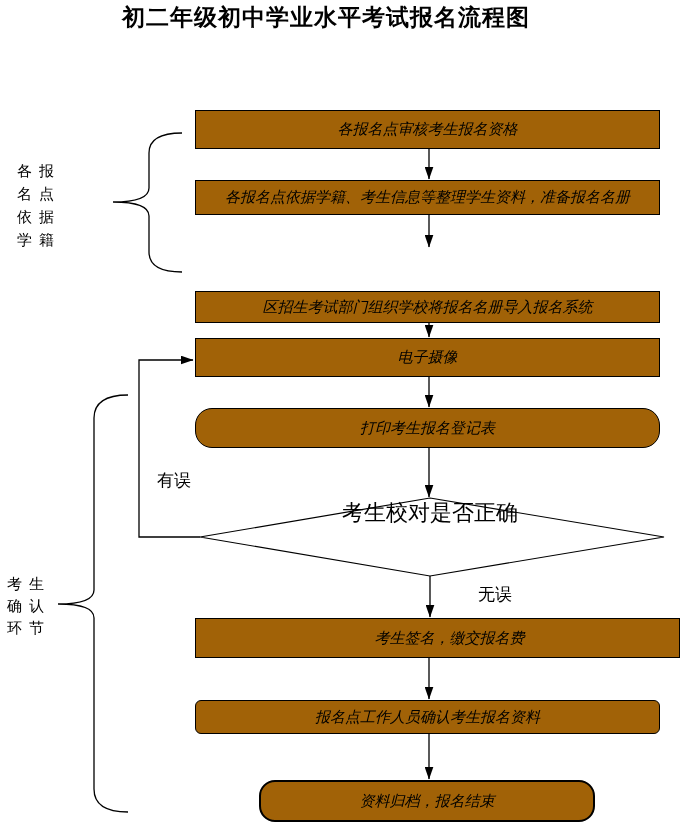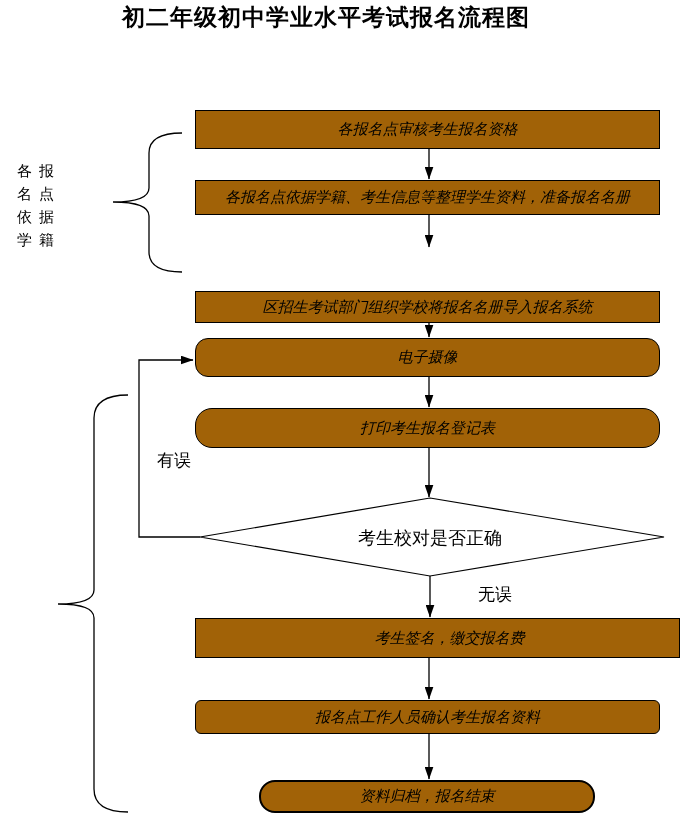--- a/index.html
+++ b/index.html
@@ -12,25 +12,25 @@
     font-size:23px; font-weight:bold; letter-spacing:1px; white-space:nowrap;
   }
   .layer { position:absolute; left:0; top:0; width:697px; height:823px; }
   .node {
     position:absolute; box-sizing:border-box; border:1.5px solid #000;
     background:#a16207; display:flex; align-items:center; justify-content:center;
     font-size:15px; text-align:center; white-space:nowrap;font-style:italic;
   }
   .terminator { border-radius:16px; border-width:2px; }
   .diamond-label {
-    position:absolute; left:280px; top:526px; width:300px;
-    text-align:center; font-size:18px;
+    position:absolute; left:280px; top:498px; width:300px;
+    text-align:center; font-size:22px;
   }
   .edge-label { position:absolute; font-size:17px; white-space:nowrap; }
-  .edge-label.error { left:157px; top:449px; }
+  .edge-label.error { left:157px; top:469px; }
   .edge-label.ok    { left:478px; top:583px; }
   .group-label {
     position:absolute; width:48px; font-size:15px; letter-spacing:7px;
     word-break:break-all; line-height:23px;
   }
   .group-label.collect { left:17px; top:160px; }
   .group-label.confirm { left:7px;  top:573px; line-height:22px; }
 </style>
 </head>
 <body>
@@ -63,30 +63,31 @@
 
     <path d="M128,395 Q94,395 94,418 L94,590 Q94,604 58,604 Q94,604 94,618 L94,789 Q94,812 128,812" fill="none" stroke="#000" stroke-width="1.3"></path>
   </svg>
 
   <div class="node" style="left:195px; top:110px; width:465px; height:39px;">各报名点审核考生报名资格</div>
 
   <div class="node" style="left:195px; top:180px; width:465px; height:35px;">各报名点依据学籍、考生信息等整理学生资料，准备报名名册</div>
 
   <div class="node" style="left:195px; top:248px; width:465px; height:32px;margin-top:43px;">区招生考试部门组织学校将报名名册导入报名系统</div>
 
-  <div class="node" style="left:195px; top:338px; width:465px; height:39px;border-radius:13px;">电子摄像</div>
+  <div class="node" style="left:195px; top:338px; width:465px; height:39px;">电子摄像</div>
 
   <div class="node" style="left:195px; top:408px; width:465px; height:40px;border-radius:17px;">打印考生报名登记表</div>
 
   <div class="diamond-label">考生校对是否正确</div>
 
   <div class="node" style="left:195px; top:618px; width:485px; height:40px;padding-left:24px;">考生签名，缴交报名费</div>
 
   <div class="node" style="left:195px; top:700px; width:465px; height:34px;border-radius:6px;">报名点工作人员确认考生报名资料</div>
 
-  <div class="node terminator" style="left:259px; top:780px; width:336px; height:33px;">资料归档，报名结束</div>
+  <div class="node terminator" style="left:259px; top:780px; width:336px; height:42px;">资料归档，报名结束</div>
 
   <div class="edge-label error">有误</div>
   <div class="edge-label ok">无误</div>
 
   <div class="group-label collect">各报名点依据学籍</div>
+  <div class="group-label confirm">考生确认环节</div>
 
 </div>
 
 </body></html>

